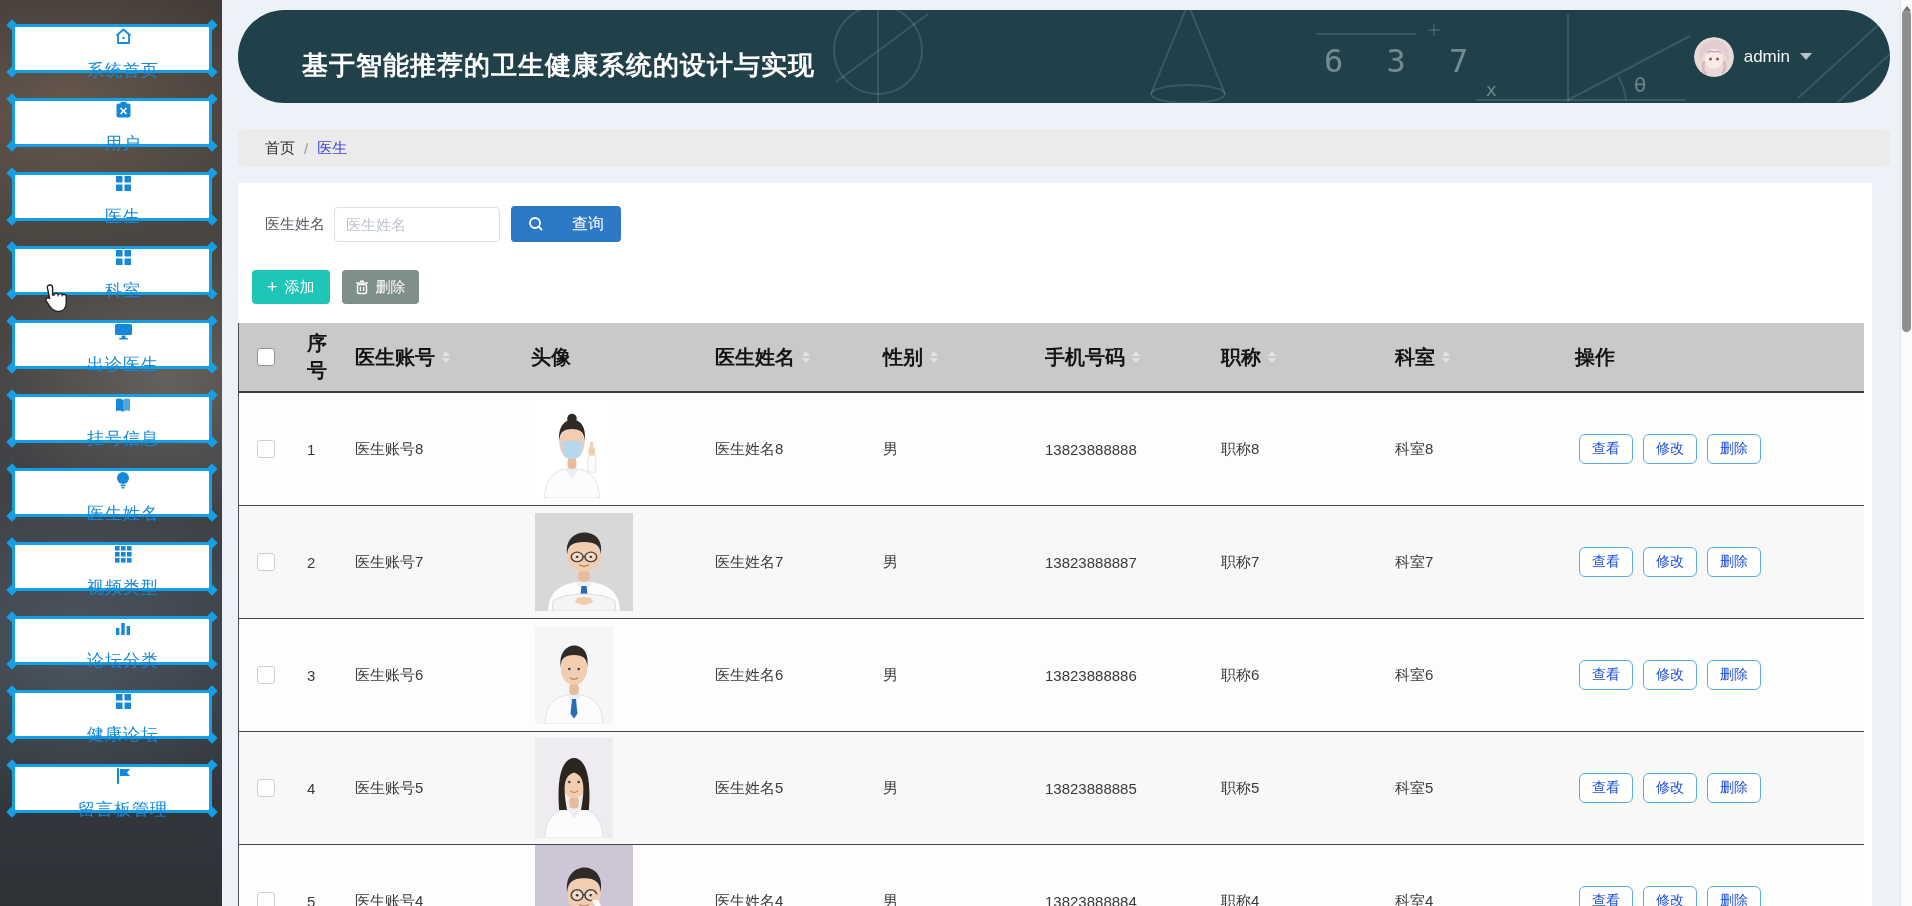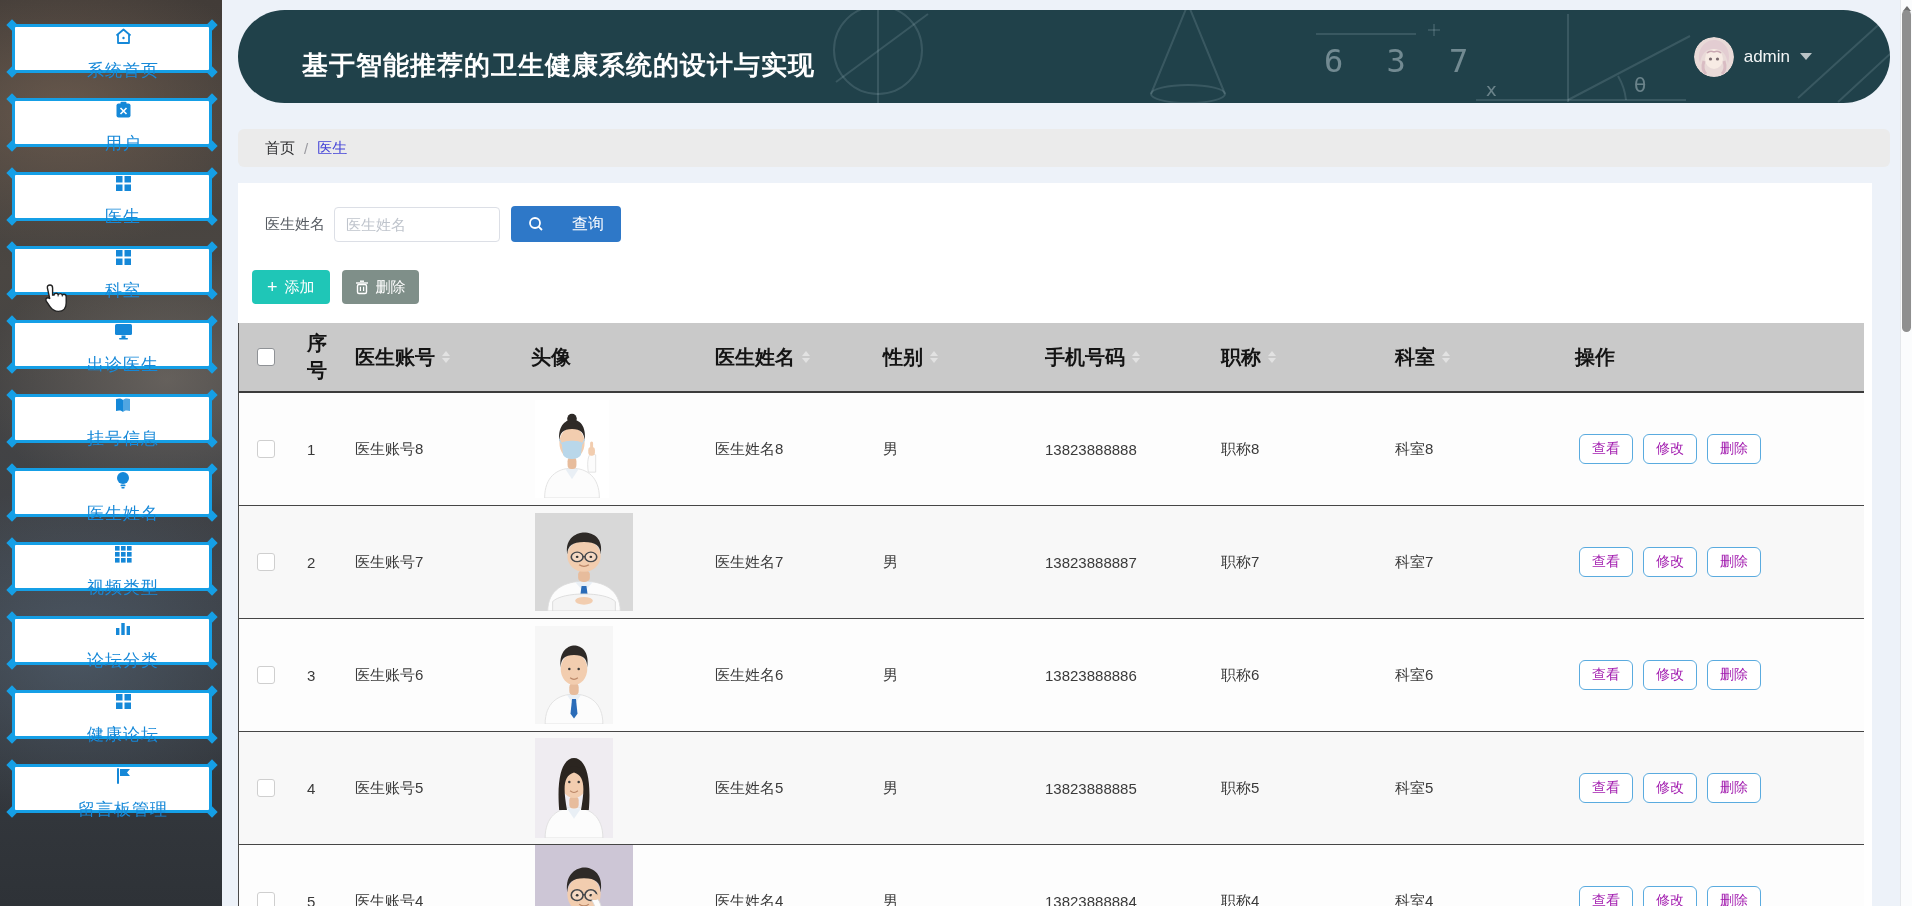--- a/index.html
+++ b/index.html
@@ -88,21 +88,21 @@
   .cell-check { justify-content:center; padding-left:0; }
   .cb { width:18px; height:18px; border:1px solid #cfcfcf; border-radius:3px; background:#fff; cursor:pointer; }
   .thead .cb { border-color:#8f9296; }
   .sort { display:inline-flex; flex-direction:column; margin-left:7px; }
   .sort i { display:block; width:0; height:0; border:4px solid transparent; }
   .sort .up   { border-bottom:5px solid #e2e2e2; margin-bottom:2px; }
   .sort .down { border-top:5px solid #e2e2e2; }
   .cell-av { padding-left:18px; }
   .cell-av svg { display:block; }
   .cell-actions { display:flex; gap:10px; padding-left:18px; }
-  .act-btn { height:30px; padding:0 12px; border:1px solid #5aabdf; border-radius:6px; background:#fff; color:#a21caf; font-size:14px; cursor:pointer; font-family:inherit; }
+  .act-btn { height:30px; padding:0 12px; border:1px solid #5aabdf; border-radius:6px; background:#fff; color:#1d4ed8; font-size:14px; cursor:pointer; font-family:inherit; }
 
   
   .sbar { position:absolute; right:0; top:0; width:12px; height:906px; background:#fbfcfd; border-left:1px solid #e4e7eb; }
   .sbar .arrow { position:absolute; top:2px; left:2px; width:0; height:0; border:4px solid transparent; border-bottom:5px solid #6d6d6d; }
   .sb-thumb { position:absolute; left:1px; width:9px; top:10px; height:322px; background:#8f8f8f; border-radius:5px; cursor:pointer; }
 
   .cursor { position:absolute; left:40px; top:283px; z-index:50; pointer-events:none; }
 </style>
 </head>
 <body>

